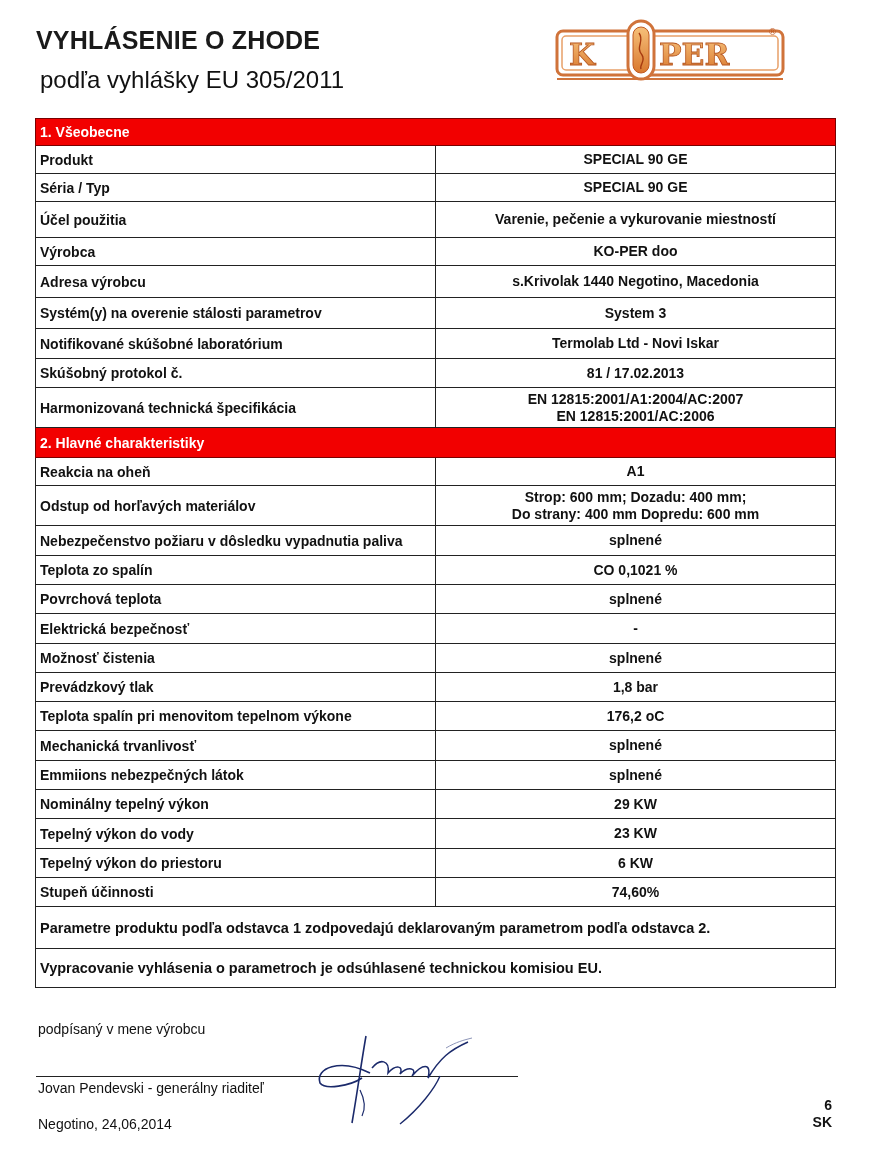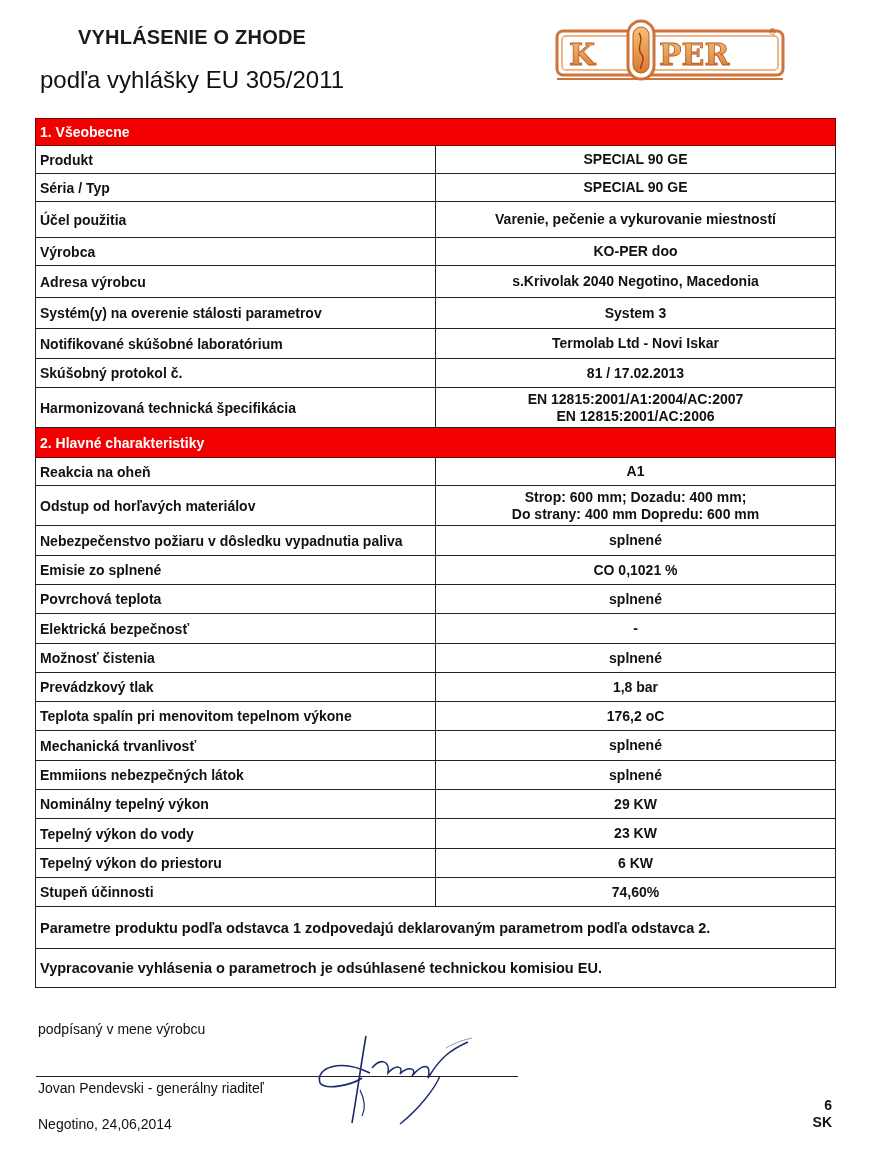--- a/index.html
+++ b/index.html
@@ -1,18 +1,18 @@
 <!DOCTYPE html>
 <html><head>
 <meta charset="utf-8">
 <style>
   html, body { margin:0; padding:0; background:#ffffff; }
   body { width:878px; height:1162px; position:relative; overflow:hidden;
          font-family:"Liberation Sans", sans-serif; color:#111; }
-  .title { position:absolute; left:36px; top:26px; font-size:20px; font-weight:bold; color:#1a1a1a; letter-spacing:0.2px;margin-left:42px; }
+  .title { position:absolute; left:36px; top:26px; font-size:25px; font-weight:bold; color:#1a1a1a; letter-spacing:0.2px; }
   .subtitle { position:absolute; left:40px; top:66px; font-size:24px; color:#111; }
   .logo { position:absolute; left:553px; top:17px; width:238px; height:66px; }
   table.decl { position:absolute; left:35px; top:118px; width:801px; border-collapse:collapse; table-layout:fixed; }
   table.decl td { border:1px solid #222; font-size:14px; font-weight:bold; padding:0 4px; vertical-align:middle; }
   table.decl td.lbl { width:473px; text-align:left; }
   table.decl td.val { text-align:center; line-height:17px; }
   tr.sec td { background:#f20000; color:#ffffff; height:26px; border-color:#7a0000; }
   tr.r td { height:27px; }
   tr.r2 td { height:35px; }
   tr.full td { height:39px; text-align:left; font-size:14.5px; }
@@ -63,21 +63,21 @@
     <tr class="r2">
         <td class="lbl">Účel použitia</td>
         <td class="val">Varenie, pečenie a vykurovanie miestností</td>
       </tr>
     <tr class="r">
         <td class="lbl">Výrobca</td>
         <td class="val">KO-PER doo</td>
       </tr>
     <tr class="r" style="height:31px">
         <td class="lbl" style="height:31px">Adresa výrobcu</td>
-        <td class="val" style="height:31px">s.Krivolak 2040 Negotino, Macedonia</td>
+        <td class="val" style="height:31px">s.Krivolak 1440 Negotino, Macedonia</td>
       </tr>
     <tr class="r" style="height:30px">
         <td class="lbl" style="height:30px">Systém(y) na overenie stálosti parametrov</td>
         <td class="val" style="height:30px">System 3</td>
       </tr>
     <tr class="r" style="height:29px">
         <td class="lbl" style="height:29px">Notifikované skúšobné laboratórium</td>
         <td class="val" style="height:29px">Termolab Ltd - Novi Iskar</td>
       </tr>
     <tr class="r" style="height:28px">
@@ -104,21 +104,21 @@
       <td class="val" style="height:39px">
         <div>Strop: 600 mm; Dozadu: 400 mm;</div>
         <div>Do strany: 400 mm Dopredu: 600 mm</div>
       </td>
     </tr>
     <tr class="r" style="height:29px">
         <td class="lbl" style="height:29px">Nebezpečenstvo požiaru v dôsledku vypadnutia paliva</td>
         <td class="val" style="height:29px">splnené</td>
       </tr>
     <tr class="r" style="height:28px">
-        <td class="lbl" style="height:28px">Emisie zo splnené</td>
+        <td class="lbl" style="height:28px">Teplota zo spalín</td>
         <td class="val" style="height:28px">CO 0,1021 %</td>
       </tr>
     <tr class="r" style="height:28px">
         <td class="lbl" style="height:28px">Povrchová teplota</td>
         <td class="val" style="height:28px">splnené</td>
       </tr>
     <tr class="r" style="height:29px">
         <td class="lbl" style="height:29px">Elektrická bezpečnosť</td>
         <td class="val" style="height:29px">-</td>
       </tr>

